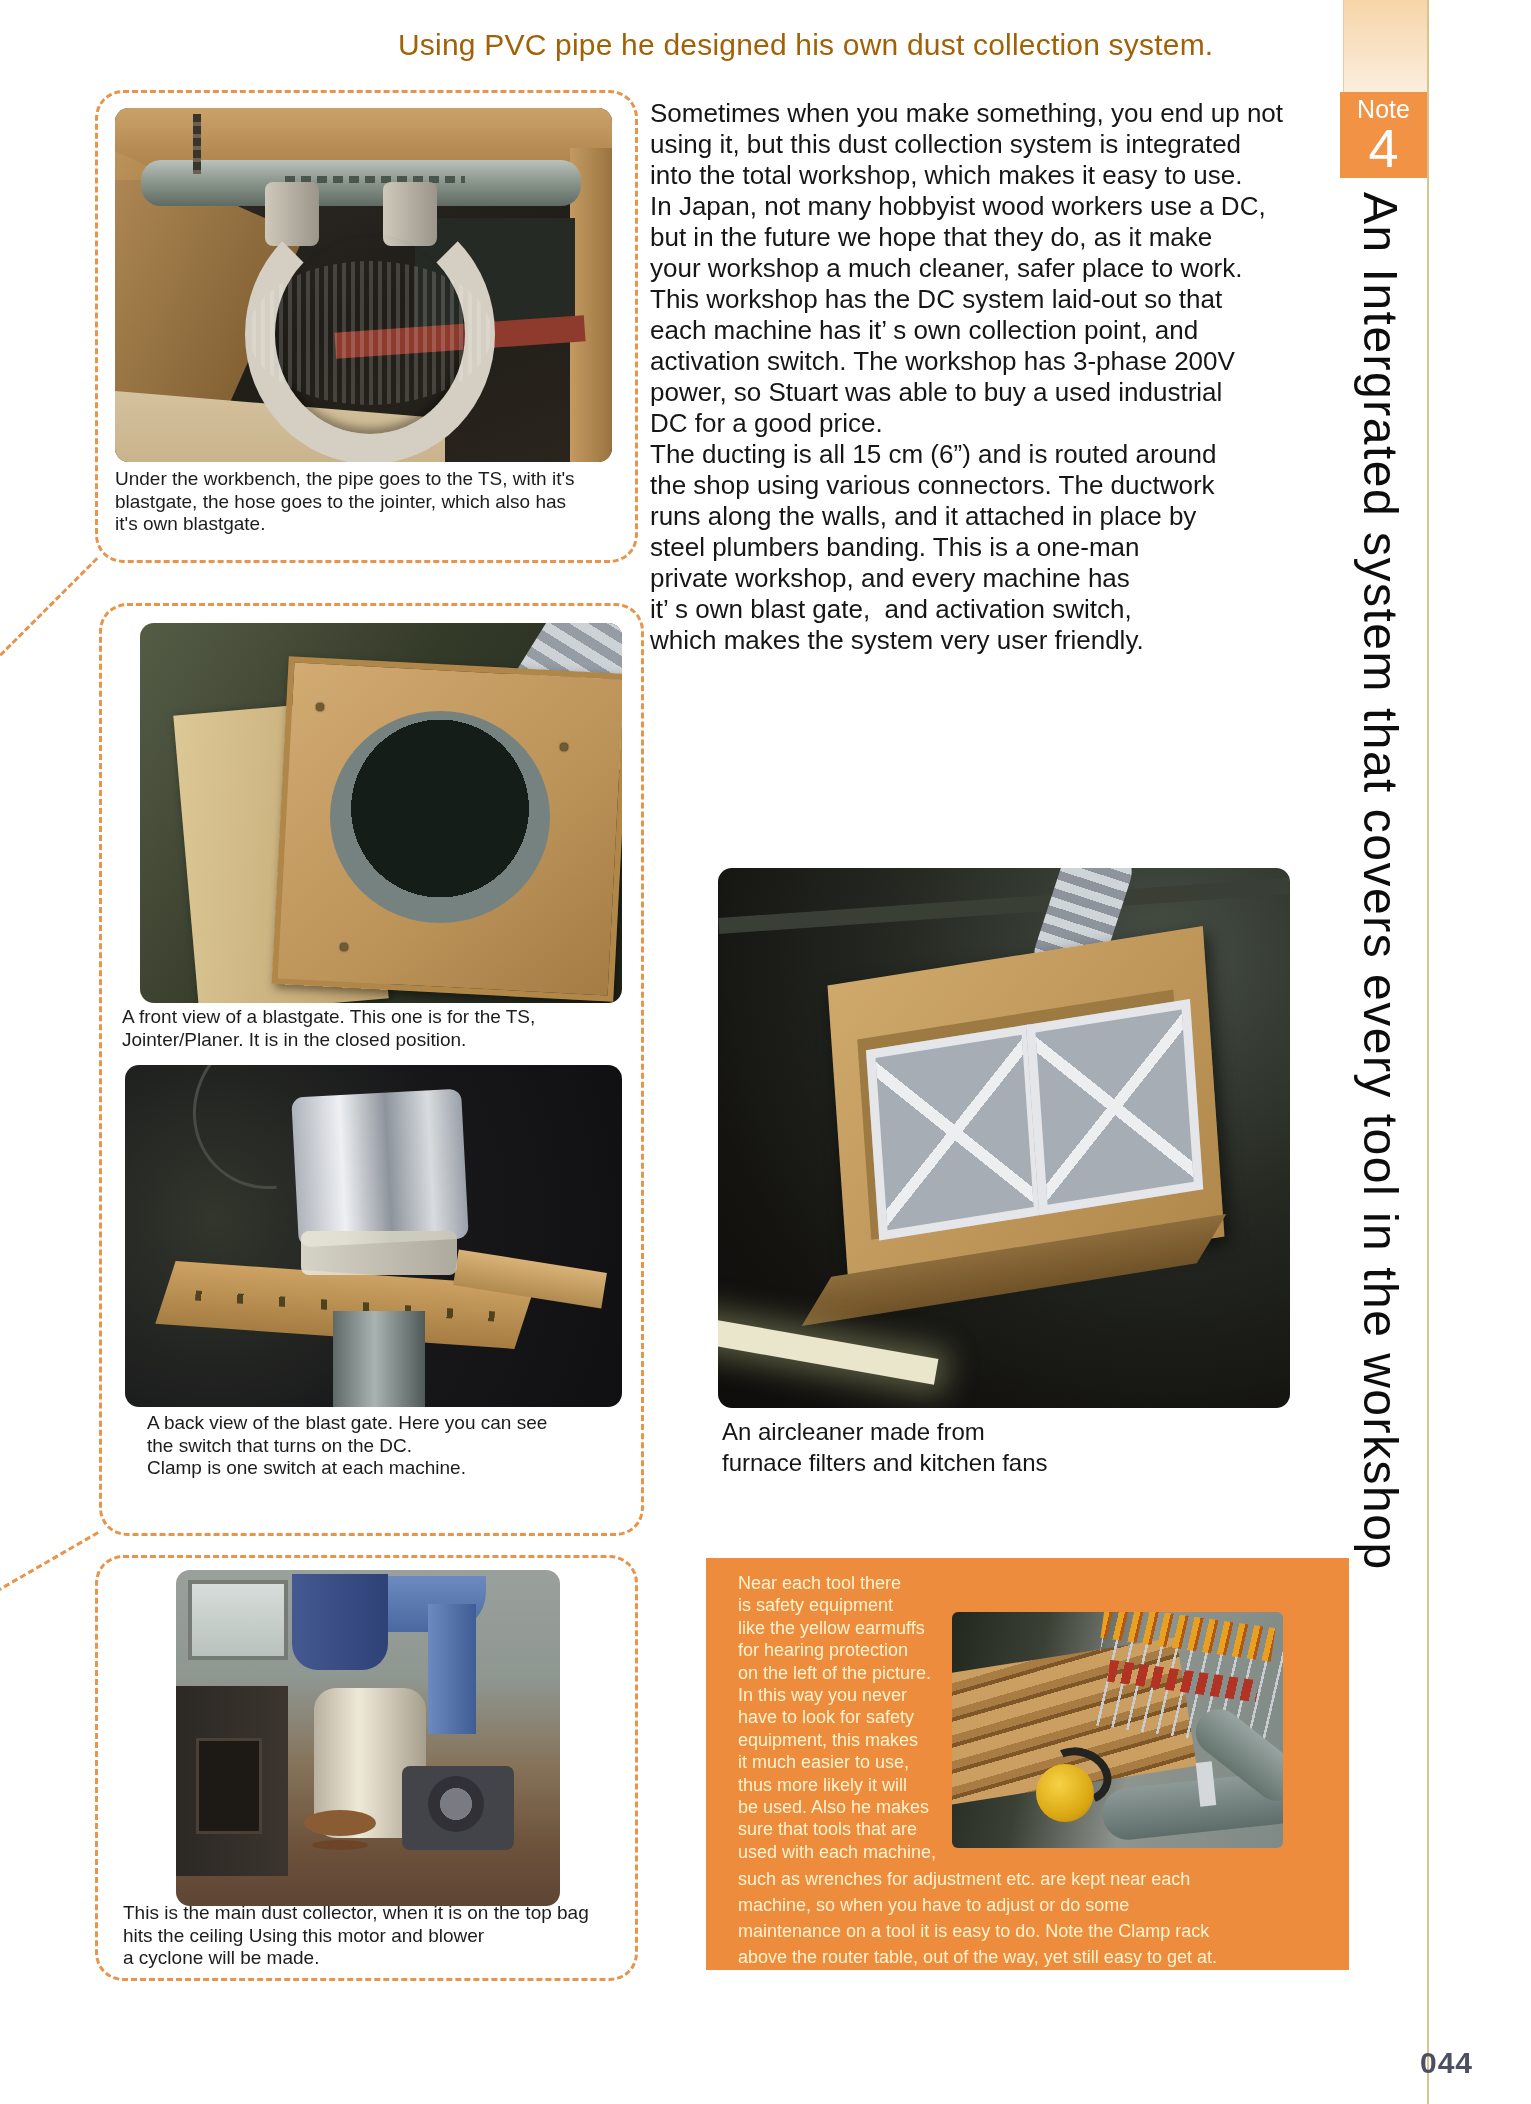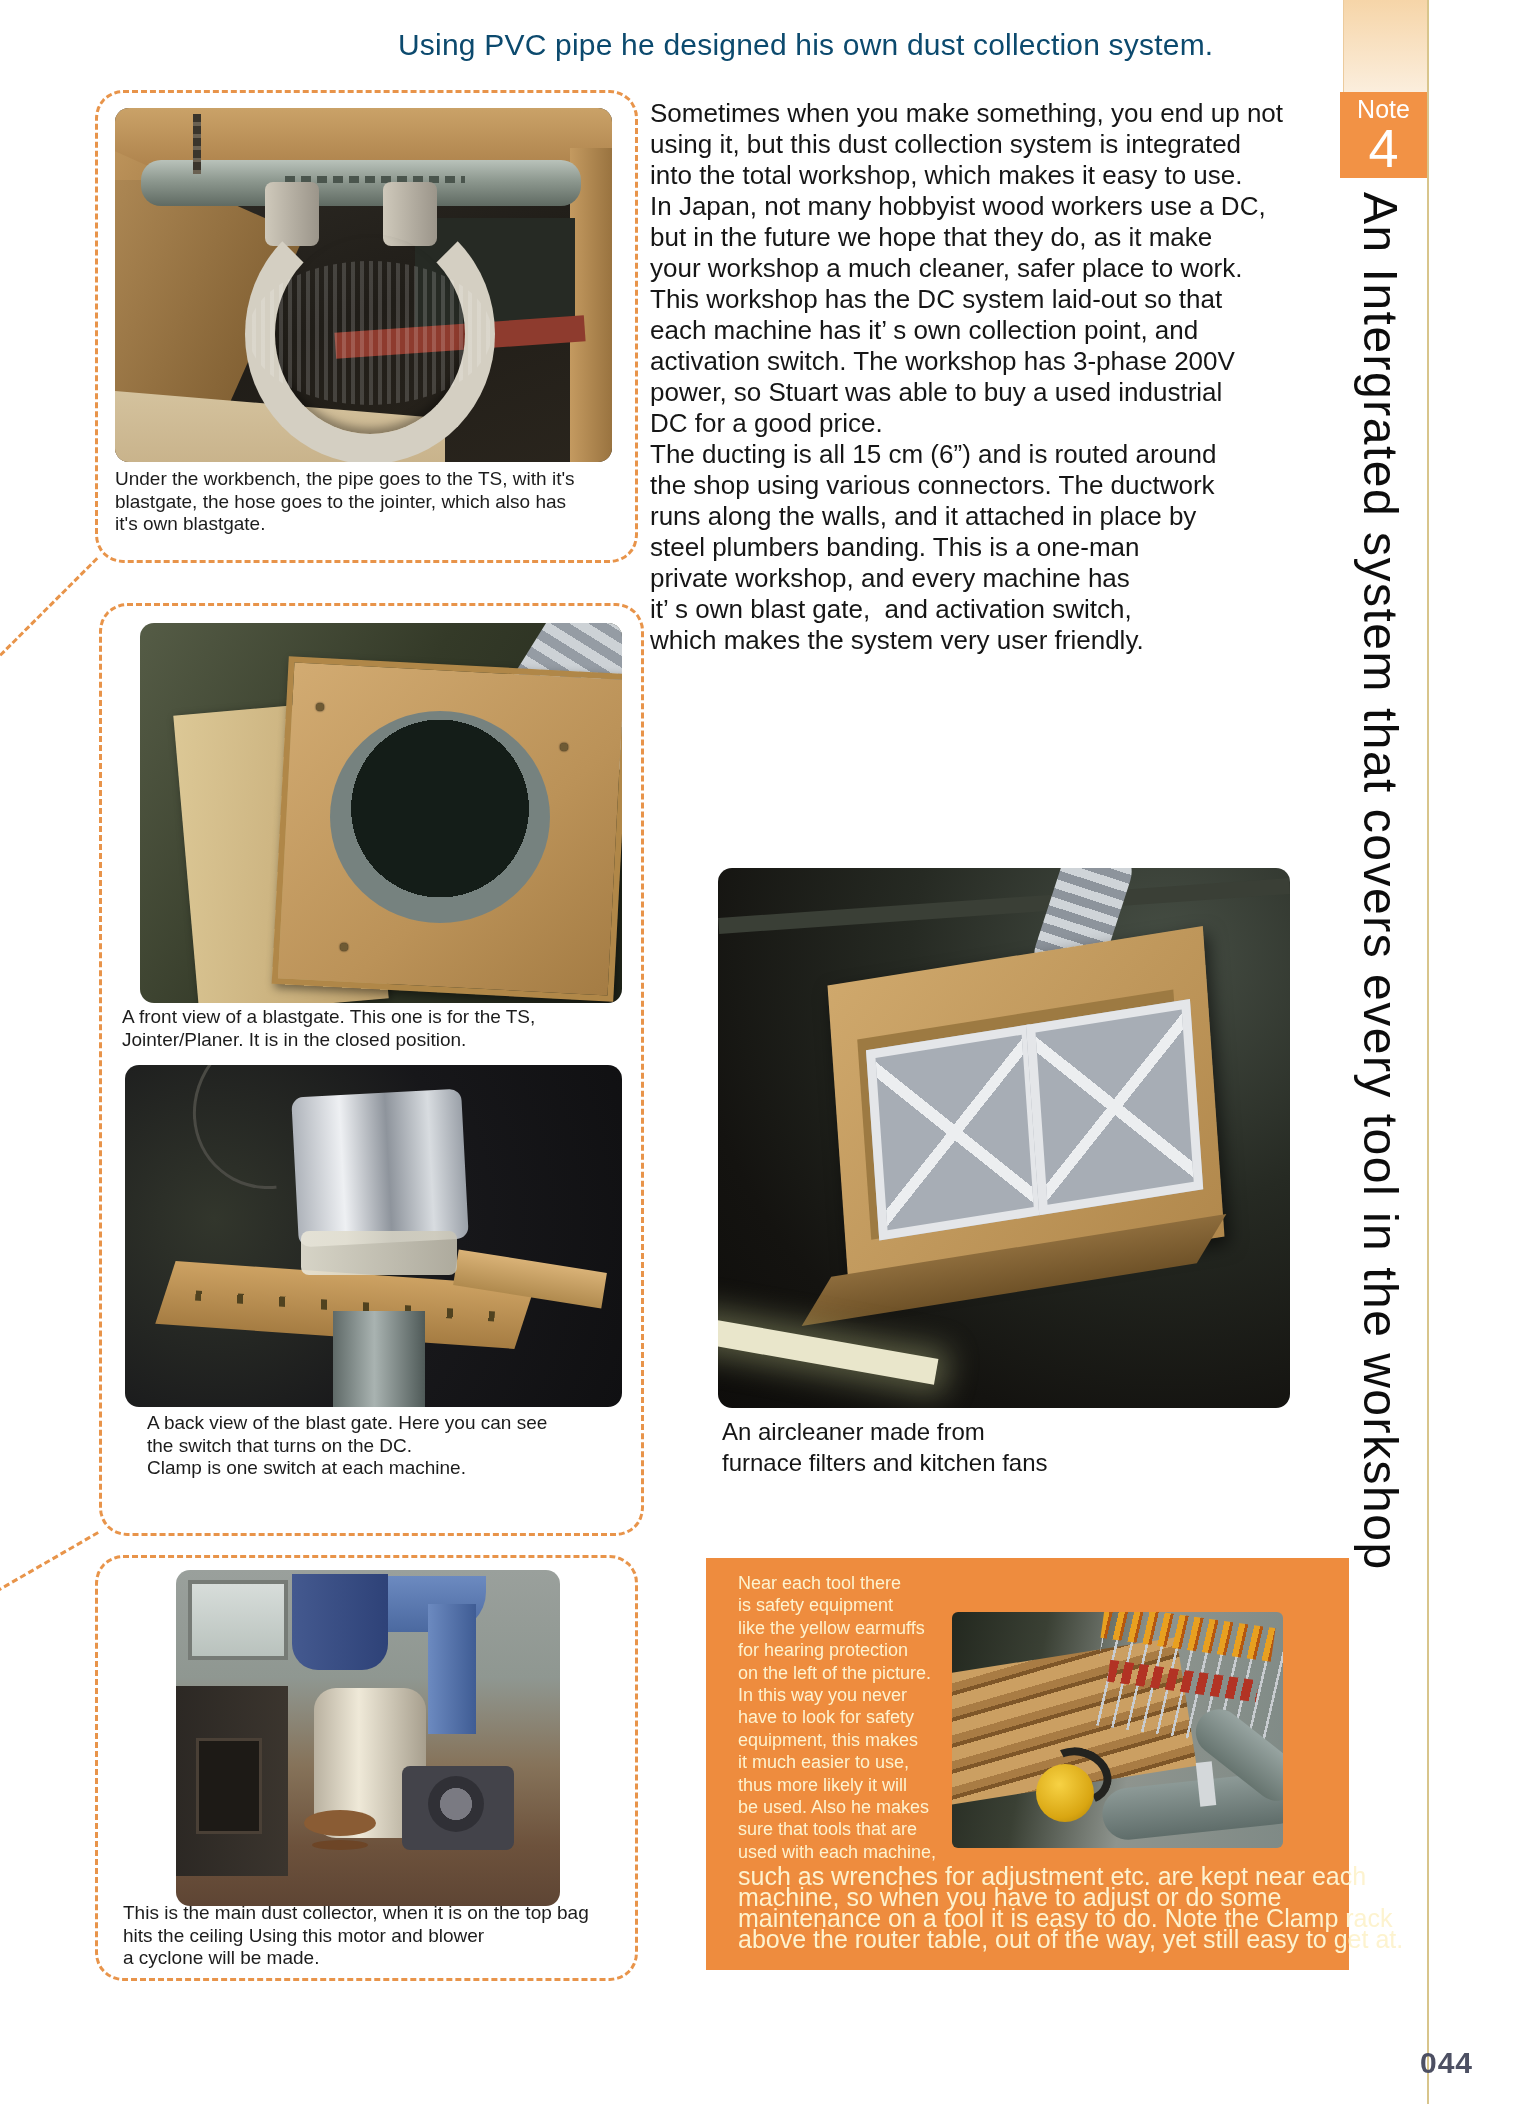--- a/index.html
+++ b/index.html
@@ -1,21 +1,21 @@
 <!DOCTYPE html>
 <html><head>
 <meta charset="utf-8">
 <style>
   html,body{margin:0;padding:0;background:#e8e8e8;}
   .page{position:relative;width:1531px;height:2104px;background:#ffffff;
         font-family:"Liberation Sans", sans-serif;color:#1c1c1c;overflow:hidden;margin:0 auto;}
   .abs{position:absolute;}
 
   
-  .title{left:398px;top:28px;font-size:30px;letter-spacing:.2px;color:#0c4a6e;}
+  .title{left:398px;top:28px;font-size:30px;letter-spacing:.2px;color:#a16207;}
   .body-text{left:650px;top:98px;width:700px;font-size:26px;line-height:31px;
              white-space:pre;color:#161616;}
   .caption{font-size:19px;line-height:22.5px;white-space:pre;color:#1c1c1c;}
   .caption-lg{font-size:24px;line-height:31px;white-space:pre;color:#161616;}
 
   
   .dash-box{border:3px dashed #e8944a;border-radius:28px;background:transparent;}
   .dash-line{border-top:3px dashed #e8944a;height:0;transform-origin:left center;}
 
   
@@ -129,21 +129,21 @@
           border-left-color:transparent;border-radius:50%;transform:rotate(18deg);}
   .p6-pipe1{left:150px;top:168px;width:200px;height:52px;border-radius:26px;transform:rotate(-6deg);
           background:linear-gradient(#8d9a97,#5f6d6a);}
   .p6-pipe2{left:236px;top:120px;width:120px;height:46px;border-radius:23px;transform:rotate(38deg);
           background:linear-gradient(#97a4a1,#66746f);}
   .p6-clamp{left:246px;top:150px;width:16px;height:44px;background:#d4d8da;transform:rotate(-6deg);}
 
   
   .callout{left:706px;top:1558px;width:643px;height:412px;background:#ee8c3e;}
   .callout-narrow{left:32px;top:14px;font-size:18px;line-height:22.4px;color:#fdf3cf;white-space:pre;}
-  .callout-wide{left:32px;top:308px;font-size:25px;line-height:21px;color:#fdf3cf;white-space:pre;}
+  .callout-wide{left:32px;top:308px;font-size:18px;line-height:26px;color:#fdf3cf;white-space:pre;}
   .callout-photo{left:246px;top:54px;width:331px;height:236px;}
 
   
   .edge-line{left:1427px;top:0;width:2px;height:2104px;background:#d8c58c;}
   .top-stripe{left:1343px;top:0;width:84px;height:92px;
               background:linear-gradient(#f6d5a8,#fbeedd);border-left:1px solid #eccb9d;}
   .file-badge{left:1340px;top:92px;width:87px;height:86px;background:#f29245;color:#fff;
               text-align:center;}
   .file-word{display:block;font-size:25px;line-height:26px;margin-top:4px;}
   .file-num{display:block;font-size:54px;line-height:52px;font-weight:400;}

